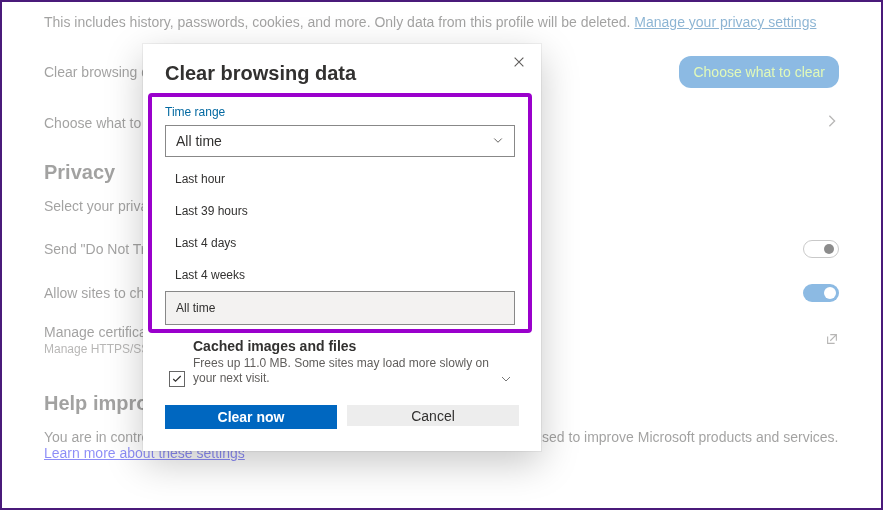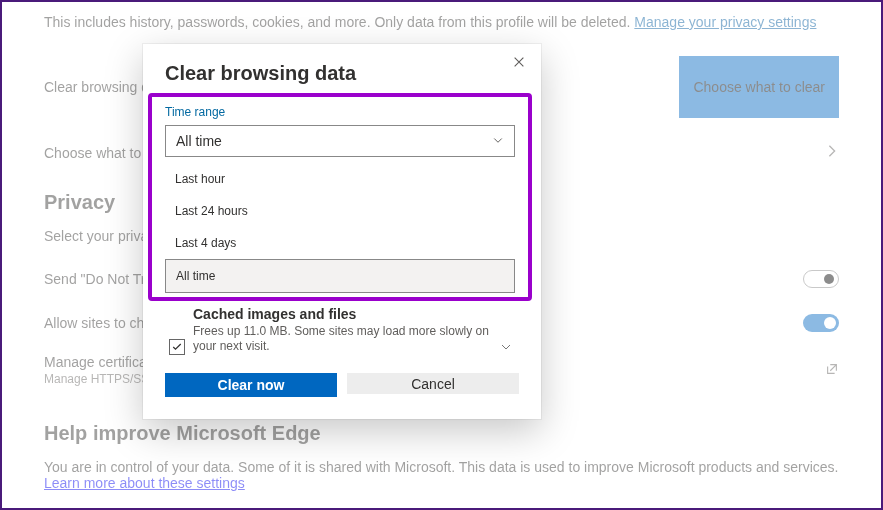--- a/index.html
+++ b/index.html
@@ -52,25 +52,25 @@
       margin-top: 30px;
       color: #323130;
     }
     .section-p {
       margin-top: 14px;
       font-size: 14px;
     }
 
     .primary-link-btn {
       background: #0067c0;
-      color: #000000;
+      color: #bef264;
       border: none;
-      padding: 23px 14px;
-      font-size: 14px;
-      border-radius: 0;
+      padding: 8px 14px;
+      font-size: 14px;
+      border-radius: 12px;
       cursor: pointer;
     }
     .chevron-right svg, .external-icon svg { width: 14px; height: 14px; }
 
     
     .toggle {
       width: 36px;
       height: 18px;
       border-radius: 9px;
       position: relative;
@@ -291,22 +291,23 @@
     <div class="select-box">
       <span>All time</span>
       <span class="chev-down">
         <svg viewBox="0 0 16 16">
             <path d="M3 6l5 5 5-5" stroke="#605e5c" stroke-width="1.3" fill="none"></path>
           </svg>
       </span>
     </div>
     <div class="option-list" id="time-range-options">
         <div class="option">Last hour</div>
-        <div class="option">Last 24 hours</div>
+        <div class="option">Last 39 hours</div>
         <div class="option">Last 4 days</div>
+        <div class="option">Last 4 weeks</div>
         <div class="option option-selected">All time</div>
       </div>
   </div>
 
   <div class="cached-block">
     <div class="checkbox-box">
       <svg viewBox="0 0 16 16" width="12" height="12">
           <path d="M3 8l3 3 7-7" stroke="#323130" stroke-width="1.6" fill="none"></path>
         </svg>
     </div>

